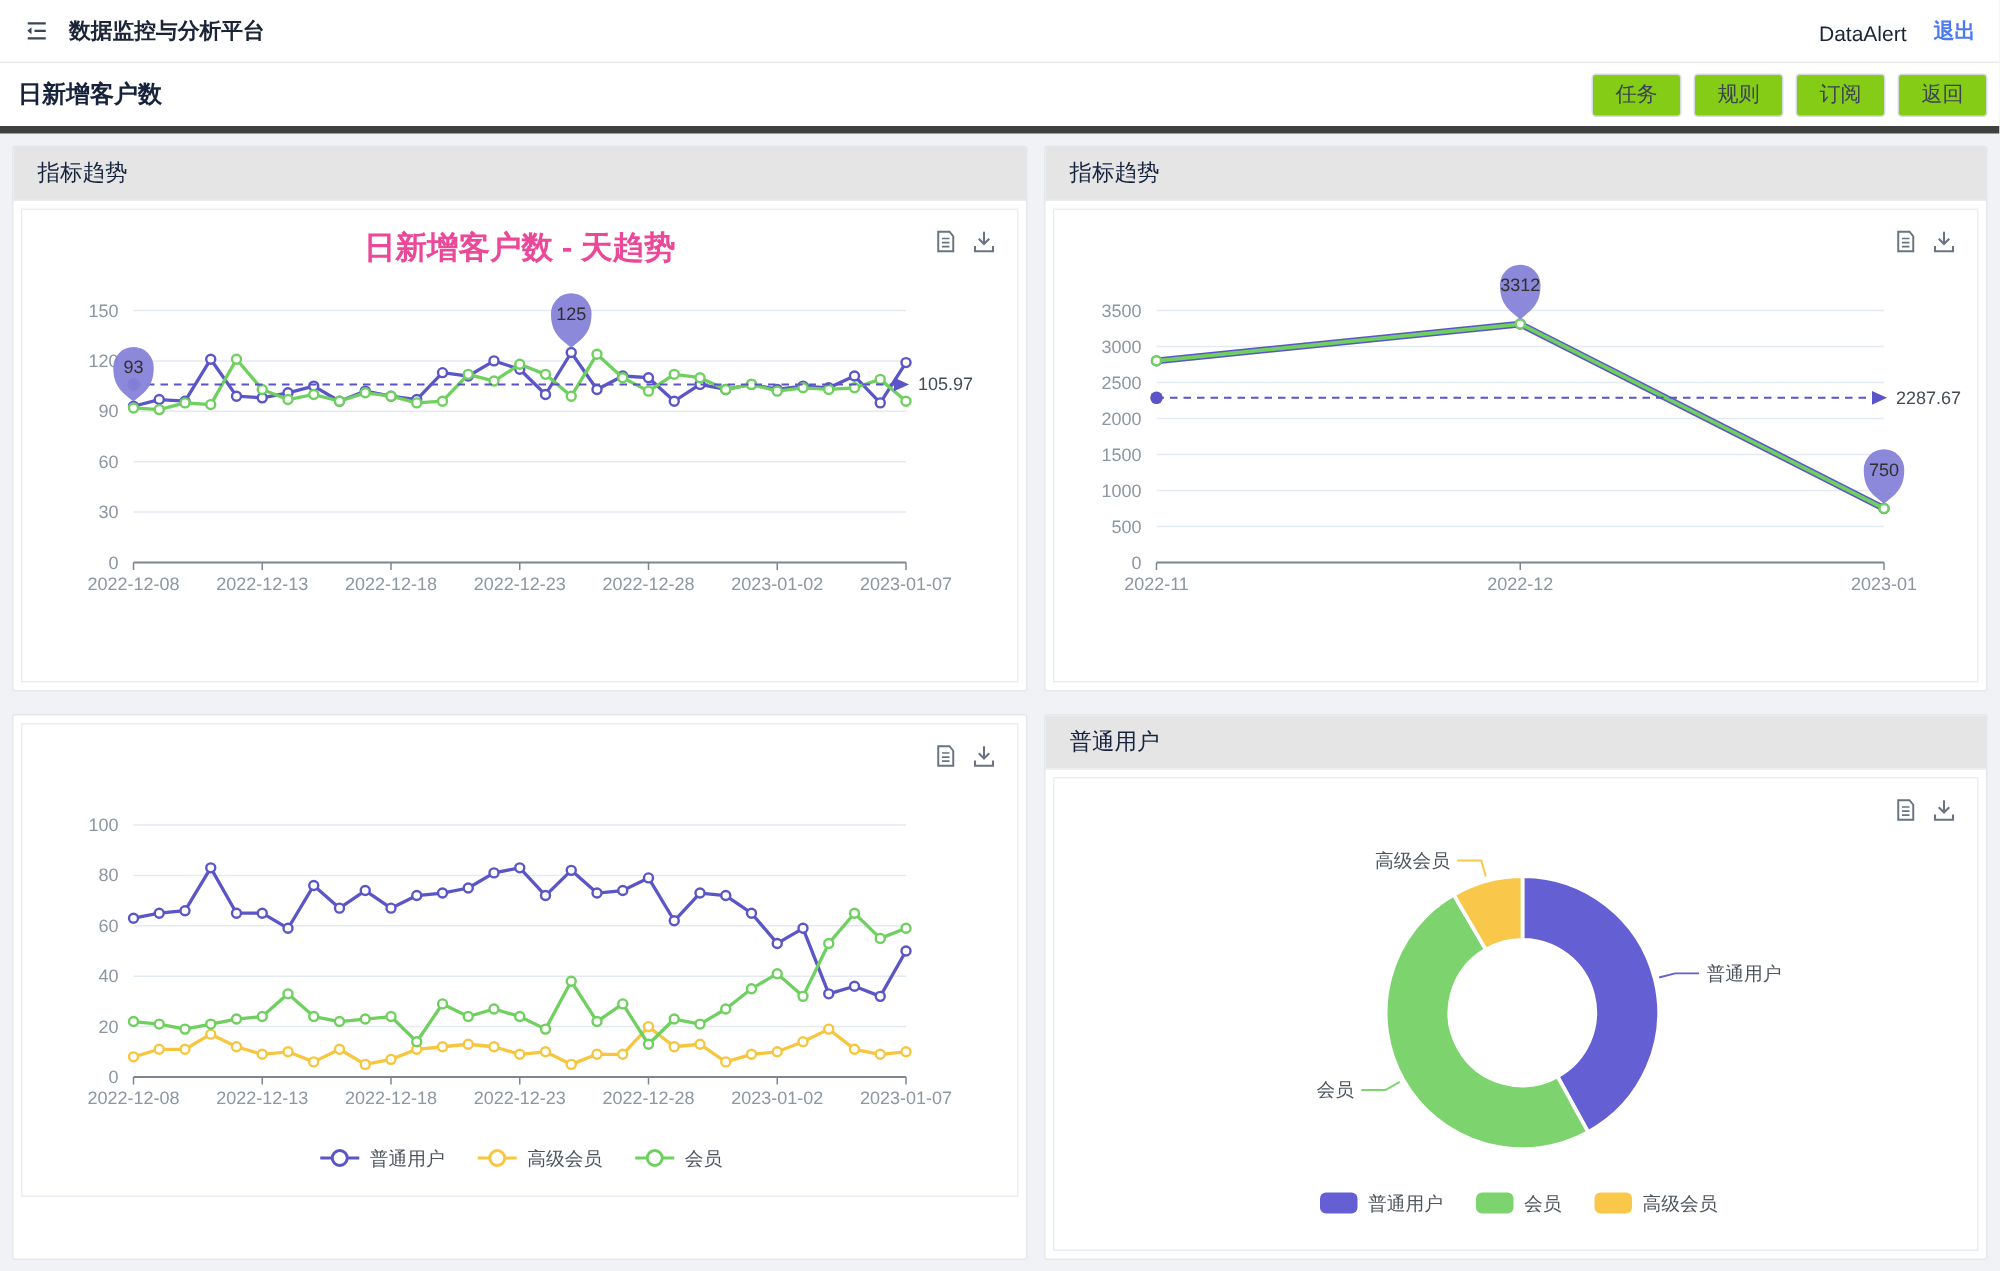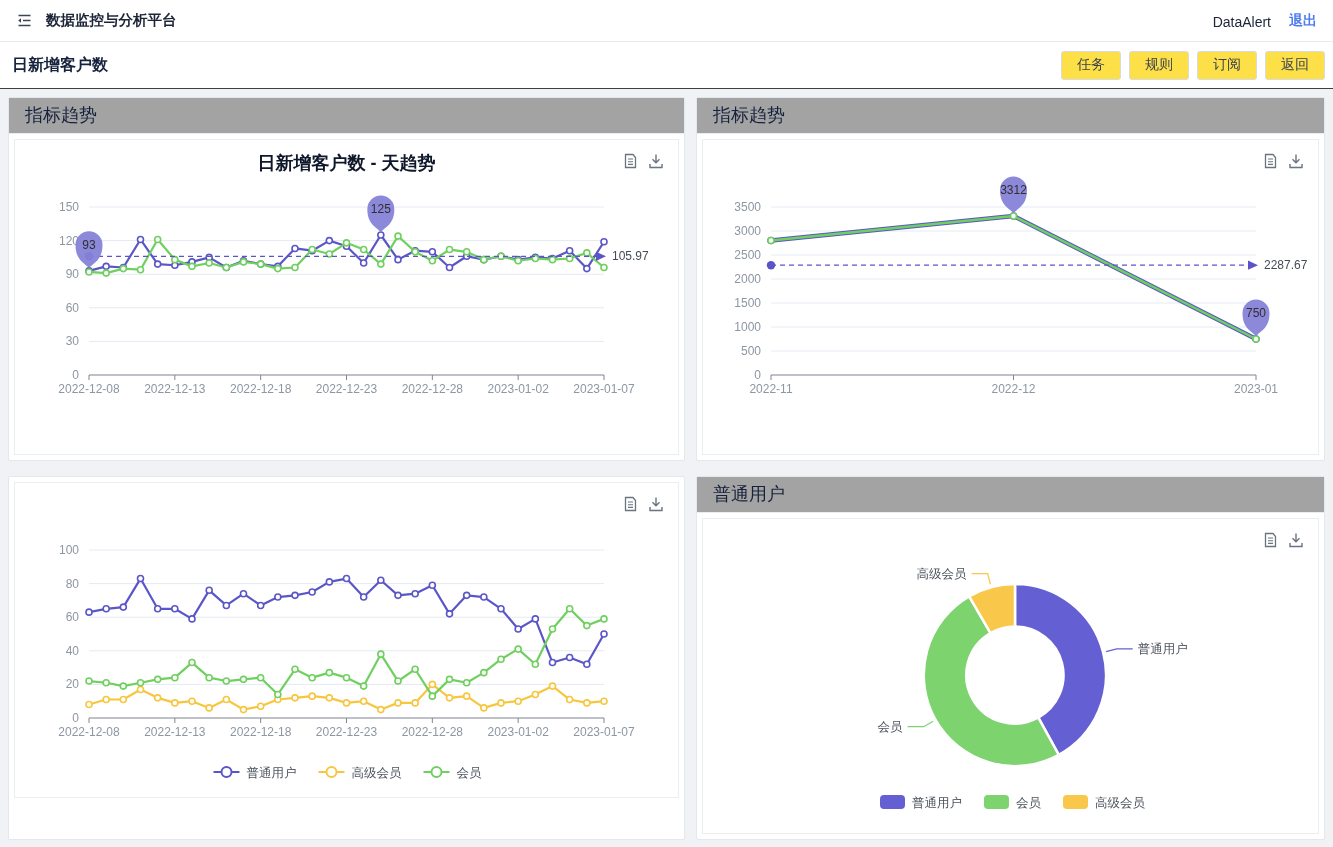--- a/index.html
+++ b/index.html
@@ -15,55 +15,55 @@
     height:42px; background:#fff; border-bottom:1px solid #e8eaec;
     display:flex; align-items:center; padding:0 16px;
   }
   .fold-btn { display:flex; align-items:center; cursor:pointer; }
   .app-title { margin-left:13px; font-size:14.5px; font-weight:600; color:#1c2438; }
   .topbar-right { margin-left:auto; display:flex; align-items:flex-end; gap:18px; font-size:14px; }
   .user-name { color:#1c2438; }
   .logout { color:#4c7af1; cursor:pointer;font-weight:bold; }
   
   .toolbar {
-    height:47px; background:#fff; border-bottom:1px solid #404040;
+    height:47px; background:#fff; border-bottom:5px solid #404040;
     display:flex; align-items:center; padding:0 4px 0 12px;
   }
   .page-title { font-size:16px; font-weight:600; color:#17233d; }
   .toolbar-buttons { margin-left:auto; display:flex; gap:8px; padding-right:4px; }
   .btn {
-    height:29px; padding:0 15px; background:#fde047;
+    height:29px; padding:0 15px; background:#84cc16;
     border:1px solid #d7dbe0; border-radius:3px;
     font-size:14px; color:#3b4252; cursor:pointer;
     font-family:Liberation Mono, monospace;
   }
   
   .content {
     padding:8px;
     display:grid;
     grid-template-columns:677px 629px;
     column-gap:11px; row-gap:15px;
   }
   .card {
     background:#fff; border:1px solid #e4e7ec; border-radius:2px;
     height:364px;
   }
   .card-header {
     height:36px; line-height:35px; padding:0 16px;
-    font-size:18px; color:#17233d;
-    background:#a3a3a3; border-bottom:1px solid #e9ecf0;
+    font-size:15px; color:#17233d;
+    background:#e5e5e5; border-bottom:1px solid #e9ecf0;
   }
   .card-body { padding:5px; }
   .chart-box {
     position:relative; height:316px;
     border:1px solid #eaedf2; background:#fff;
   }
   .chart-title {
     position:absolute; top:11px; left:0; right:0;
-    text-align:center; font-size:18px; font-weight:bold; color:#0f172a;
+    text-align:center; font-size:21px; font-weight:bold; color:#ec4899;
     pointer-events:none; z-index:2;
   }
   .toolbox {
     position:absolute; top:13px; right:14px;
     display:flex; gap:10px; z-index:3;
   }
   .toolbox span { cursor:pointer; display:flex; }
   svg.chart { position:absolute; left:0; top:0; }
   svg text { font-family:"Liberation Sans","DejaVu Sans",sans-serif; }
 </style>

